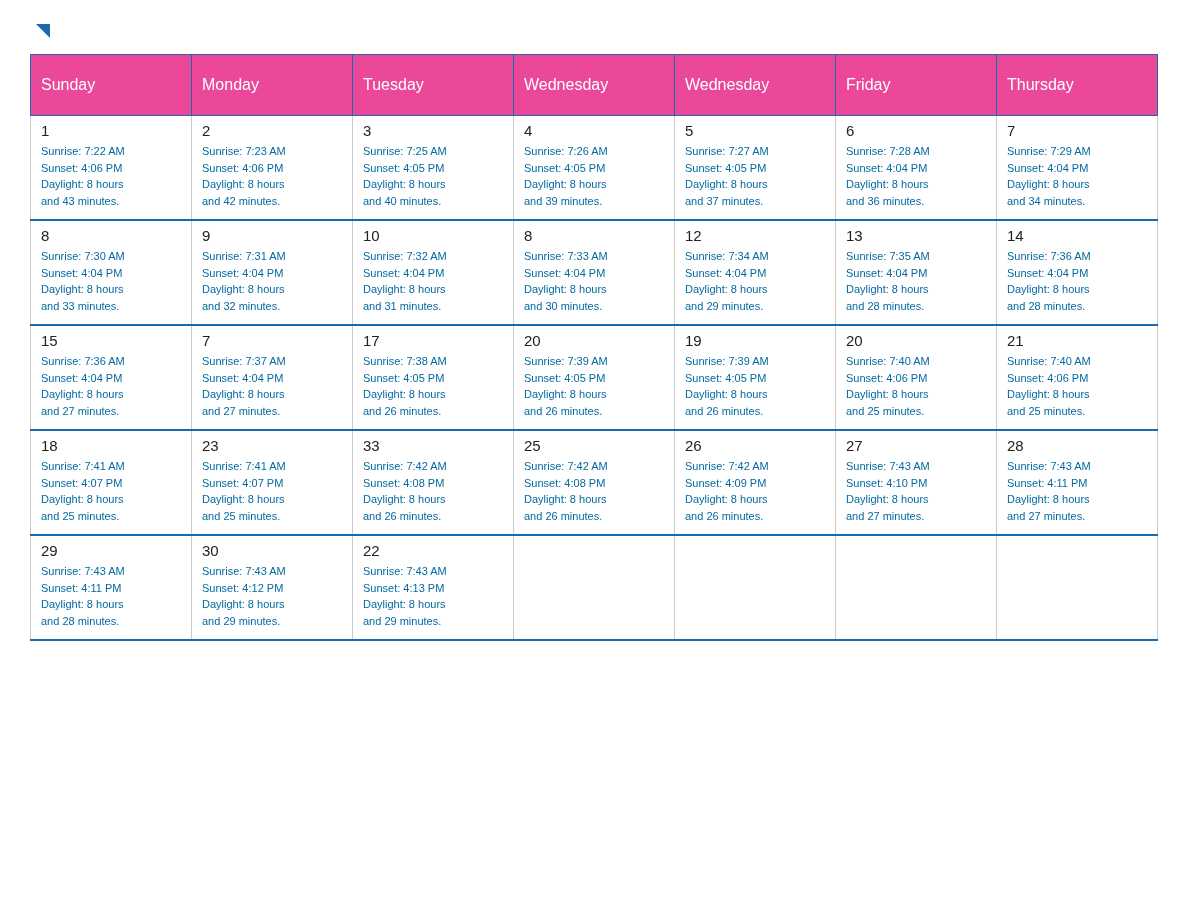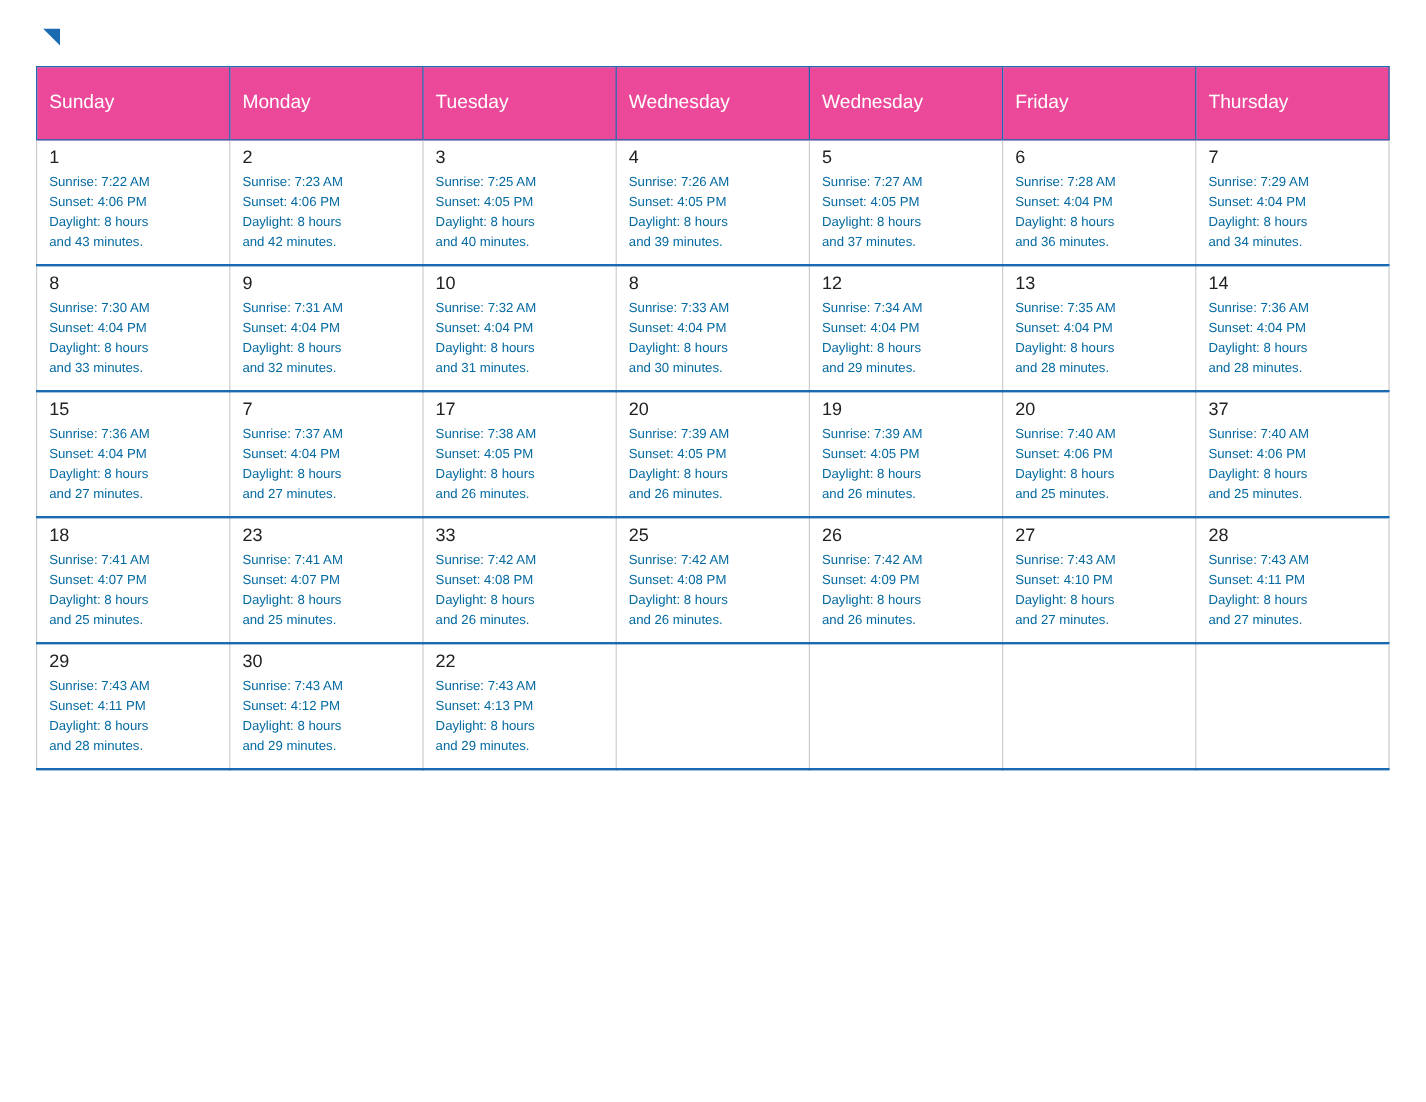--- a/index.html
+++ b/index.html
@@ -317,21 +317,21 @@
         <td>
         <span class="day-num">20</span>
         <div class="day-info">
           Sunrise: 7:40 AM<br>
           Sunset: 4:06 PM<br>
           Daylight: 8 hours<br>
           and 25 minutes.
         </div>
       </td>
         <td>
-        <span class="day-num">37</span>
+        <span class="day-num">21</span>
         <div class="day-info">
           Sunrise: 7:40 AM<br>
           Sunset: 4:06 PM<br>
           Daylight: 8 hours<br>
           and 25 minutes.
         </div>
       </td>
       </tr>
       <tr>
         <td>

